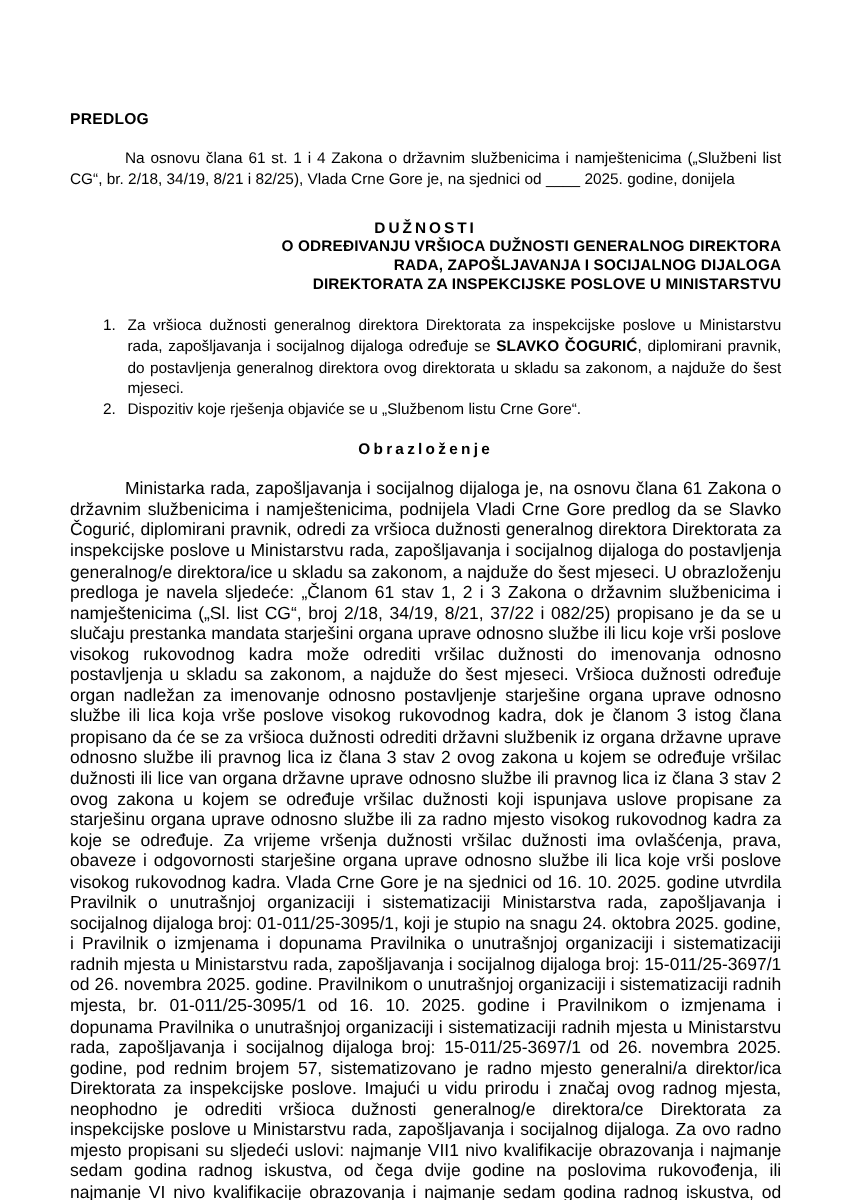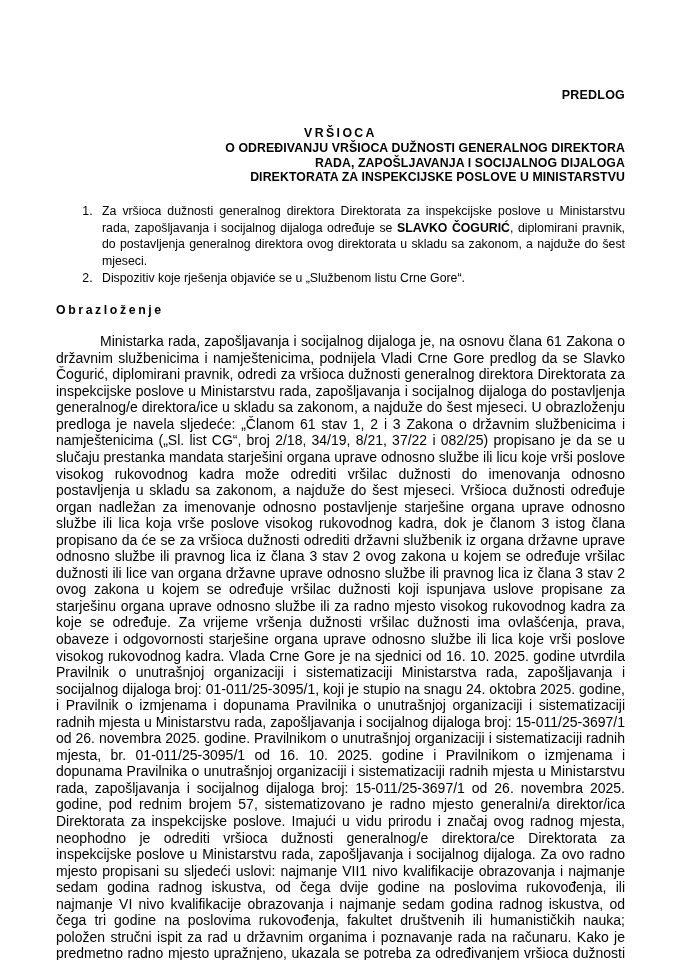--- a/index.html
+++ b/index.html
@@ -23,21 +23,20 @@
   }
   .content {
     position: absolute;
     left: 56px;
     top: 0;
     width: 569px;
   }
   .header-label {
     font-size: 12.5px;
     font-weight: bold;
-    text-align: right;
     letter-spacing: 0.2px;
     margin-top: 88px;
     line-height: 14px;
   }
   .intro {
     font-size: 12.3px;
     line-height: 16.6px;
     text-align: justify;
     text-justify: inter-word;
     margin-top: 16px;
@@ -73,21 +72,21 @@
     text-align: justify;
     text-justify: inter-word;
     padding-left: 6px;
     margin-bottom: 0px;
   }
   ol.disposition li::marker {
     font-weight: normal;
   }
   .obrazlozenje {
     margin-top: 17px;
-    text-align: left;
+    text-align: center;
     font-weight: bold;
     font-size: 12.3px;
     letter-spacing: 2.6px;
     line-height: 15px;
   }
   .body-text {
     margin-top: 15px;
     font-size: 14px;
     line-height: 16.55px;
     text-align: justify;
@@ -101,23 +100,24 @@
   b, strong { font-weight: bold; margin-top: 14px; }
 </style>
 </head>
 <body>
 
 <div class="page">
   <div class="content">
 
     <div class="header-label">PREDLOG</div>
 
+    <p class="intro"><span class="indent"></span><span>Na osnovu člana 61 st. 1 i 4 Zakona o državnim službenicima i namještenicima („Službeni list CG“, br. 2/18, 34/19, 8/21 i 82/25), Vlada Crne Gore je, na sjednici od ____ 2025. godine, donijela</span></p>
 
     <div class="title-block">
-      <span class="title-main">VRŠIOCA</span>
+      <span class="title-main">DUŽNOSTI</span>
       <span class="title-sub">O ODREĐIVANJU VRŠIOCA DUŽNOSTI GENERALNOG DIREKTORA</span>
       <span class="title-sub">RADA, ZAPOŠLJAVANJA I SOCIJALNOG DIJALOGA</span>
       <span class="title-sub">DIREKTORATA ZA INSPEKCIJSKE POSLOVE U MINISTARSTVU</span>
     </div>
 
     <ol class="disposition">
       <li><span>Za vršioca dužnosti generalnog direktora Direktorata za inspekcijske poslove u Ministarstvu rada, zapošljavanja i socijalnog dijaloga određuje se </span><b>SLAVKO ČOGURIĆ</b><span>, diplomirani pravnik, do postavljenja generalnog direktora ovog direktorata u skladu sa zakonom, a najduže do šest mjeseci.</span></li>
       <li><span>Dispozitiv koje rješenja objaviće se u „Službenom listu Crne Gore“.</span></li>
     </ol>
 

